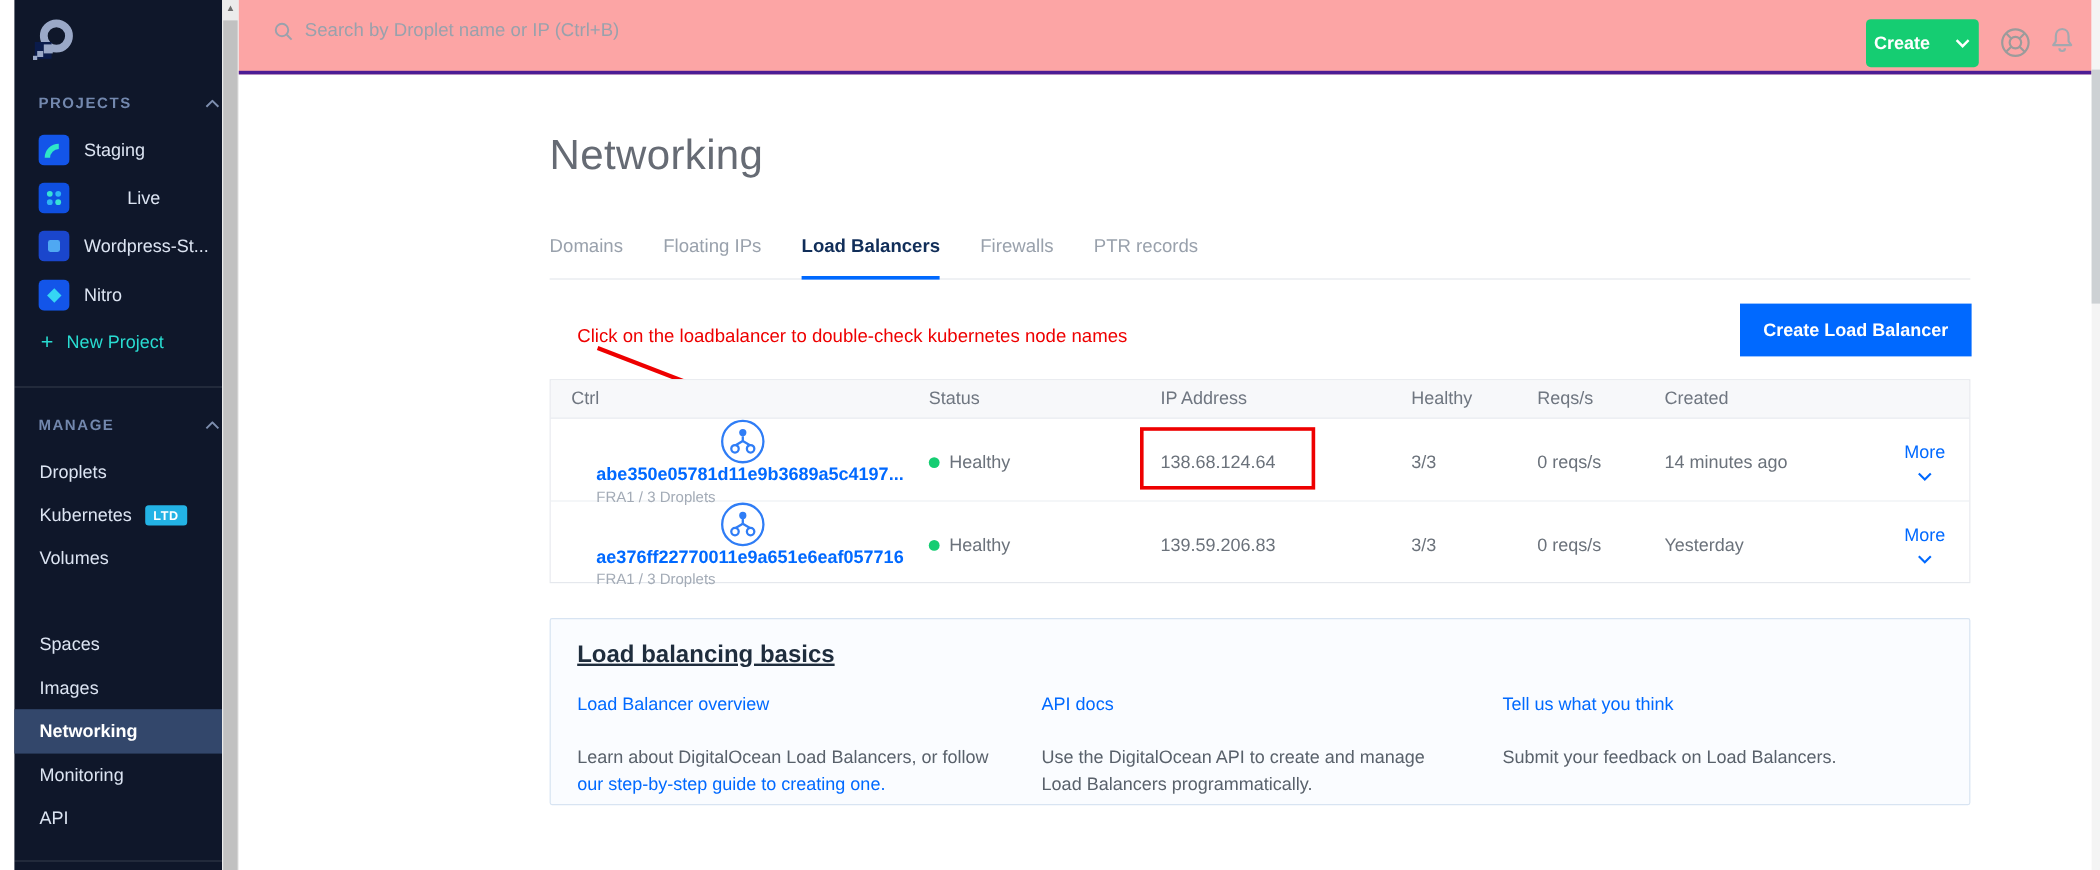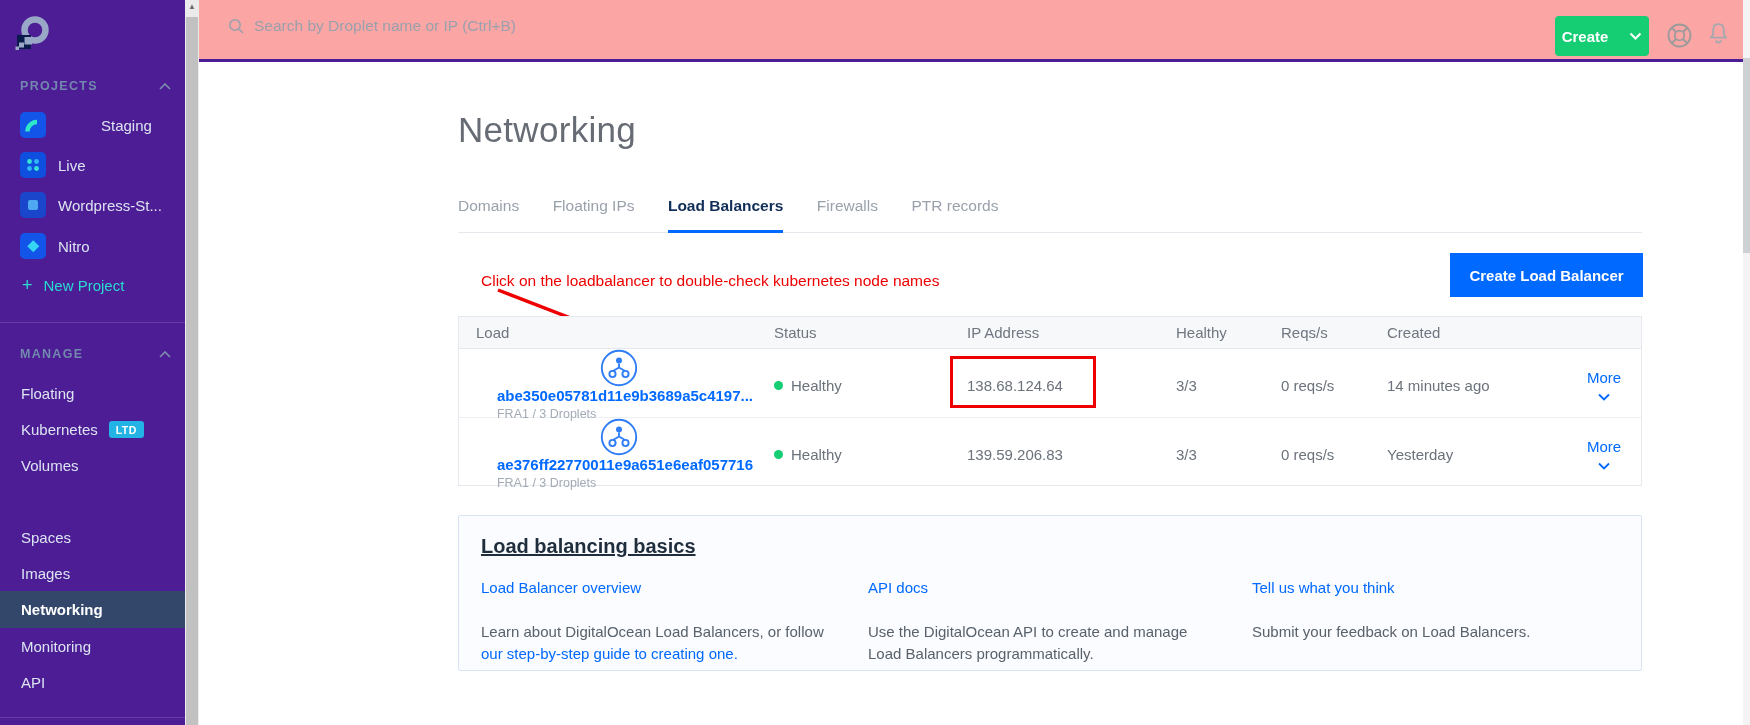--- a/index.html
+++ b/index.html
@@ -1,20 +1,20 @@
 <!DOCTYPE html>
 <html><head>
 <meta charset="utf-8">
 <style>
   * { margin:0; padding:0; box-sizing:border-box; }
   body { background:#ffffff; font-family:"Liberation Sans", sans-serif; }
   .canvas { position:relative; width:1750px; height:725px; background:#ffffff; overflow:hidden; }
 
   
-  .sidebar { position:absolute; left:0; top:0; width:185px; height:725px; background:#4c1d95; }
+  .sidebar { position:absolute; left:12px; top:0; width:185px; height:725px; background:#0f172a; }
   .logo { position:absolute; left:15px; top:14px; }
   .section-head { position:absolute; left:20px; right:14px; height:20px; display:flex; align-items:center; justify-content:space-between;
                   color:#7388AE; font-size:12.5px; font-weight:700; letter-spacing:1.3px; cursor:pointer; }
   .proj-head { top:76px; } .manage-head { top:344px; }
   .nav-item { position:absolute; left:0; width:185px; height:36px; display:flex; align-items:center;
               color:#DCE4F2; font-size:15px; cursor:pointer; }
   .proj-item { height:40px; padding-left:20px; }
   .proj-item .tile { margin-right:12px; display:flex; }
   .mg-item { padding-left:21px; }
   .mg-item.active { background:#33476B; color:#FFFFFF; font-weight:700; }
@@ -100,30 +100,30 @@
       </svg>
     </div>
 
     <div class="section-head proj-head">
       <span>PROJECTS</span>
       <svg width="12" height="7" viewBox="0 0 12 7">
           <polyline points="1,6 6,1 11,6" fill="none" stroke="#7D8EAE" stroke-width="1.6"></polyline>
         </svg>
     </div>
 
-    <div class="nav-item proj-item" style="top:105px;gap:43px;">
+    <div class="nav-item proj-item" style="top:105px;">
       <span class="tile">
         <svg width="26" height="26" viewBox="0 0 26 26">
             <rect width="26" height="26" rx="5" fill="#1355E9"></rect>
             <path d="M7.5 19.5 A9.5 9.5 0 0 1 17 10" stroke="#2EE6C8" stroke-width="4.5" fill="none"></path>
           </svg>
       </span>
       <span>Staging</span>
     </div>
-    <div class="nav-item proj-item" style="top:145px;">
+    <div class="nav-item proj-item" style="top:145px;gap:36px;">
       <span class="tile">
         <svg width="26" height="26" viewBox="0 0 26 26">
             <rect width="26" height="26" rx="5" fill="#0F4FE0"></rect>
             <circle cx="9.5" cy="9.5" r="2.4" fill="#37E2D5"></circle>
             <circle cx="16.5" cy="9.5" r="2.4" fill="#2EB6F5"></circle>
             <circle cx="9.5" cy="16.5" r="2.4" fill="#2EB6F5"></circle>
             <circle cx="16.5" cy="16.5" r="2.4" fill="#37E2D5"></circle>
           </svg>
       </span>
       <span>Live</span>
@@ -155,21 +155,21 @@
     <div class="side-divider" style="top:322px;"></div>
 
     <div class="section-head manage-head">
       <span>MANAGE</span>
       <svg width="12" height="7" viewBox="0 0 12 7">
           <polyline points="1,6 6,1 11,6" fill="none" stroke="#7D8EAE" stroke-width="1.6"></polyline>
         </svg>
     </div>
 
     <div class="nav-item mg-item" style="top:375px;">
-      <span>Floating</span>
+      <span>Droplets</span>
     </div>
     <div class="nav-item mg-item" style="top:411px;">
       <span>Kubernetes</span>
       <span class="ltd-badge">LTD</span>
     </div>
     <div class="nav-item mg-item" style="top:447px;">
       <span>Volumes</span>
     </div>
     <div class="nav-item mg-item" style="top:519px;">
       <span>Spaces</span>
@@ -244,21 +244,21 @@
         <polygon points="0 0, 9 4, 0 8" fill="#EE0000"></polygon>
       </marker>
     </defs>
     <line x1="13" y1="7" x2="158" y2="63" stroke="#EE0000" stroke-width="3.4" marker-end="url(#arrowhead)"></line>
   </svg>
 
   <button class="create-lb-btn">Create Load Balancer</button>
 
   <section class="lb-table">
     <div class="t-grid t-head">
-      <span>Load</span>
+      <span>Ctrl</span>
       <span>Status</span>
       <span>IP Address</span>
       <span>Healthy</span>
       <span>Reqs/s</span>
       <span>Created</span>
       <span></span>
     </div>
 
     <div class="t-grid t-row">
       <div class="name-cell cell">

